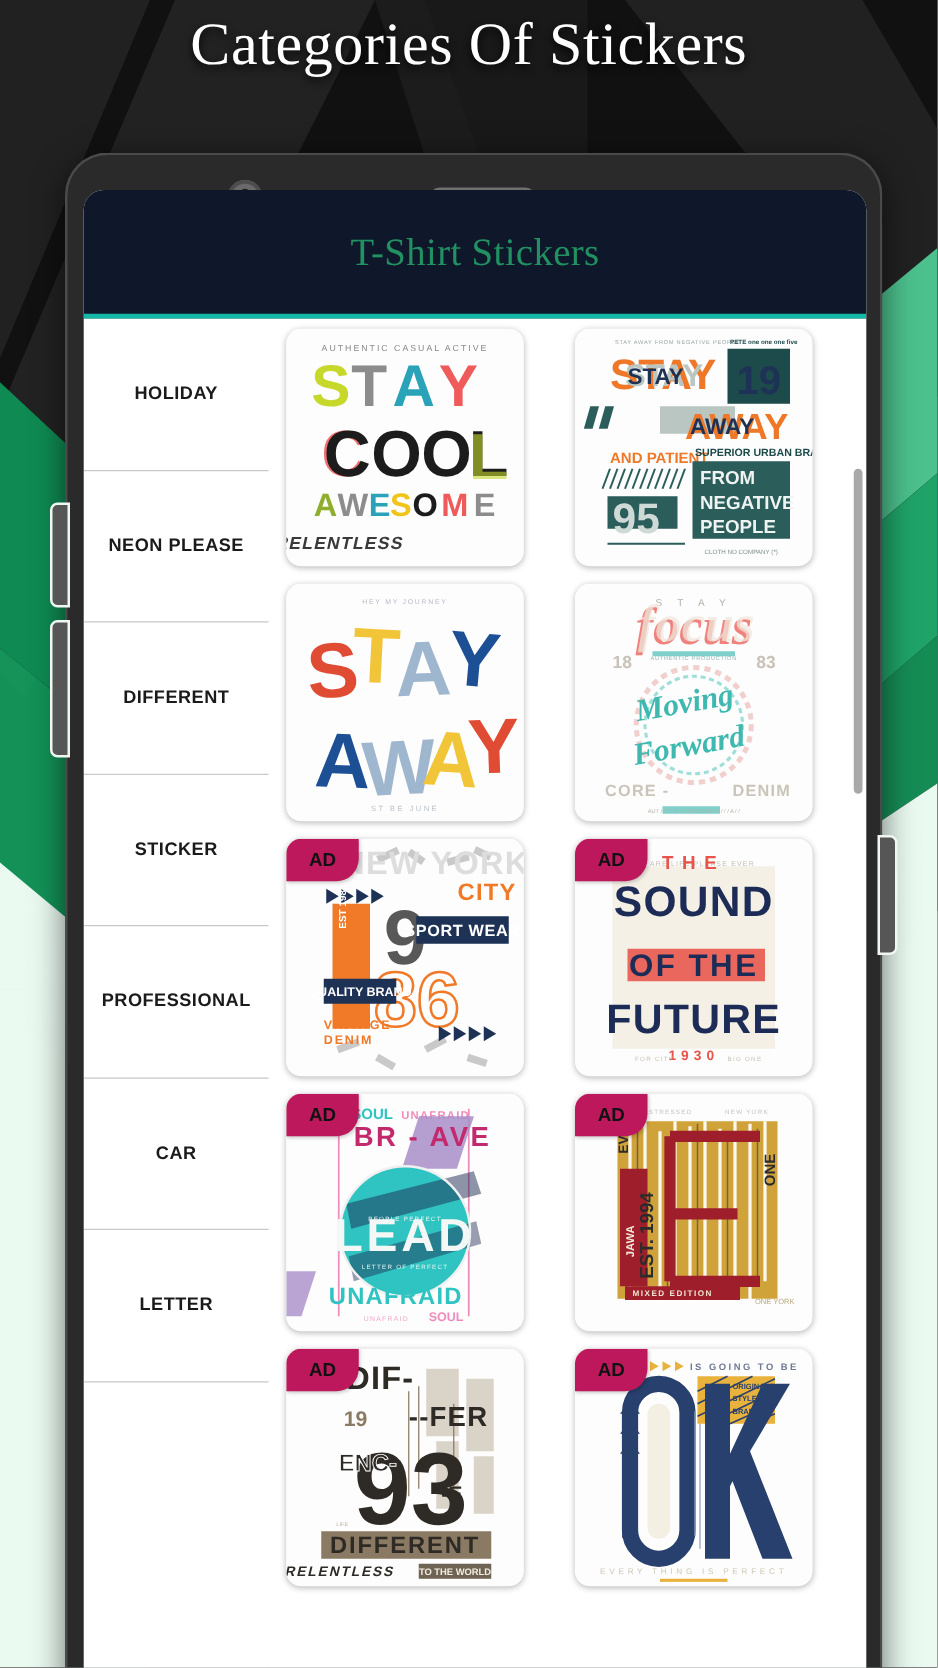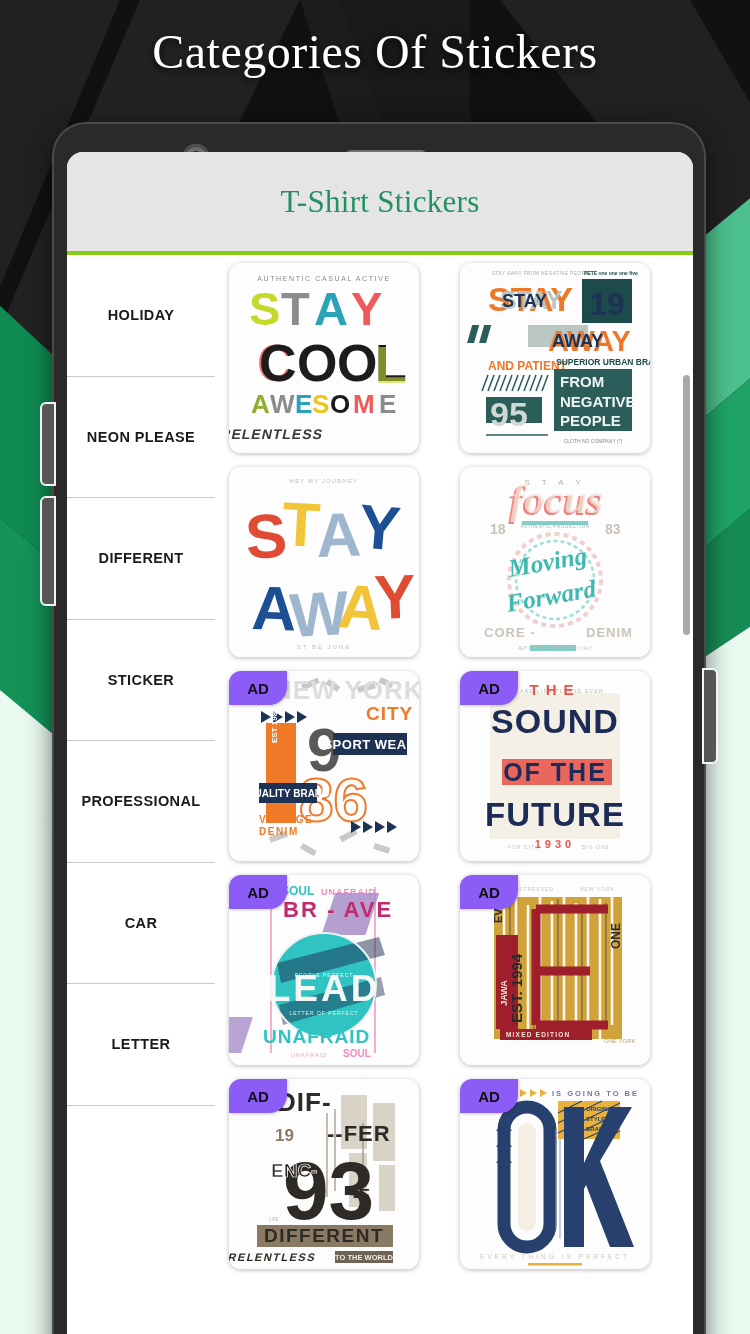--- a/index.html
+++ b/index.html
@@ -9,21 +9,21 @@
     background:#0d0d0d;
     position:relative;
   }
 
   
   #bg { position:absolute; inset:0; overflow:hidden; background:#111111; }
   #bg svg { position:absolute; inset:0; width:750px; height:1334px; display:block; }
 
   
   .promo-title {
-    position:absolute; top:24px; left:0; width:750px; text-align:center;
+    position:absolute; top:8px; left:0; width:750px; text-align:center;
     font-family:"Liberation Serif", serif;
     font-size:48px; color:#ffffff; letter-spacing:.5px;
     text-shadow:0 3px 7px rgba(0,0,0,.85);
     z-index:40;
   }
 
   
   .phone {
     position:absolute; left:52px; top:122px;
     width:654px; height:1240px;
@@ -54,23 +54,23 @@
   .btn-left-1 { left:-14px; top:278px; width:16px; height:84px; border-radius:6px 0 0 6px; }
   .btn-left-2 { left:-14px; top:372px; width:16px; height:110px; border-radius:6px 0 0 6px; }
   .btn-right-1{ right:-14px; top:544px; width:16px; height:96px; border-radius:0 6px 6px 0; }
 
   
   .screen {
     position:absolute; left:13px; top:28px; width:626px; height:1212px;
     background:#ffffff; border-radius:16px 16px 0 0; overflow:hidden;
   }
   .appbar {
-    height:103px; background:#e5e5e5;
+    height:103px; background:#0f172a;
     display:flex; align-items:center; justify-content:center;
-    border-bottom:4px solid #84cc16;
+    border-bottom:4px solid #14b8a6;
   }
   .appbar-title {
     font-family:"Liberation Serif", serif; font-size:31px; color:#219162; letter-spacing:.3px;
   }
 
   .body-row { display:flex; height:1105px; }
 
   
   .sidebar { width:148px; background:#fff; flex:0 0 148px; }
   .cat-item {
@@ -91,21 +91,21 @@
   }
   .card {
     position:relative; width:190px; height:190px;
     background:#fff; border-radius:12px;
     box-shadow:0 1px 5px rgba(0,0,0,.28);
     overflow:hidden;
   }
   .card svg { width:190px; height:190px; display:block; }
   .ad-badge {
     position:absolute; left:0; top:0; width:58px; height:34px;
-    background:#8b5cf6; border-radius:0 0 18px 0;
+    background:#be185d; border-radius:0 0 18px 0;
     display:flex; align-items:center; justify-content:center;
     font-size:15px; font-weight:bold; color:#111; z-index:5;
     box-shadow:1px 1px 3px rgba(0,0,0,.2);
   }
   .scrollbar-track {
     position:absolute; right:3px; top:120px; width:7px; height:500px;
   }
   .scrollbar-thumb {
     width:7px; height:260px; background:#a9a9a9; border-radius:4px;
   }

